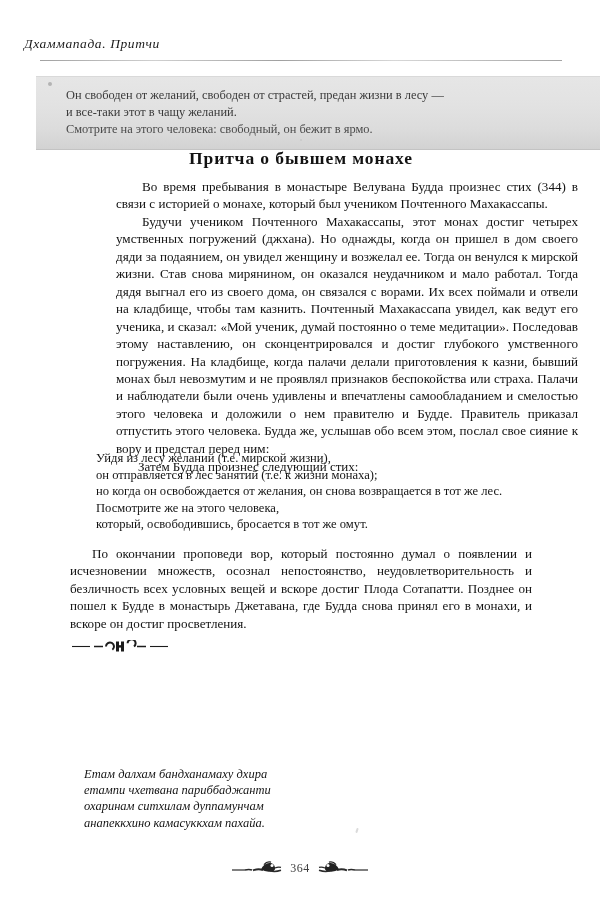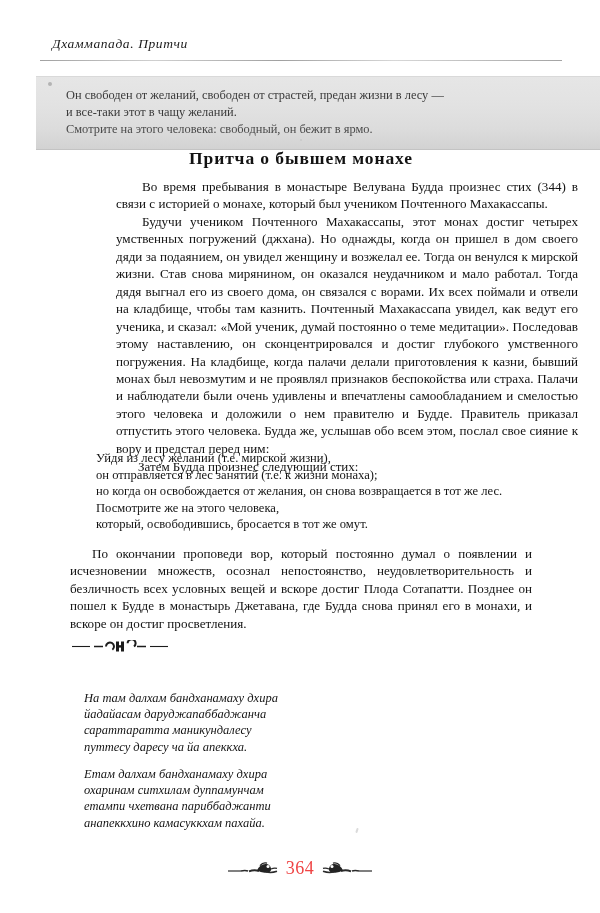--- a/index.html
+++ b/index.html
@@ -21,21 +21,21 @@
     left: 0; top: 0;
     width: 600px;
     height: 913px;
     box-sizing: border-box;
     padding: 0;
   }
 
   
   .running-head {
     position: absolute;
-    left: 52px;
+    left: 24px;
     top: 36px;
     width: 520px;
   }
   .running-head-text {
     font-style: italic;
     font-size: 13.5px;
     letter-spacing: 0.6px;
     color: #1a1a1a;
     white-space: nowrap;
   }
@@ -188,22 +188,22 @@
     position: absolute;
     left: 0;
     top: 858px;
     width: 600px;
     display: flex;
     align-items: center;
     justify-content: center;
     gap: 7px;
   }
   .page-number {
-    font-size: 18px;
-    color: #ef4444;
+    font-size: 12px;
+    color: #404040;
     letter-spacing: 0.5px;
   }
   .footer-orn {
     display: block;
   }
   .footer-orn.flip { transform: scaleX(-1); }
 
   
   .speck {
     position: absolute;
@@ -256,31 +256,25 @@
       <path d="M80 6.5 H98" stroke="#1c1c1c" stroke-width="1.1" fill="none"></path>
       <path d="M36 6.5 a4 4 0 1 1 6.4 3.2" stroke="#1c1c1c" stroke-width="2" fill="none"></path>
       <path d="M64 6.5 a4 4 0 1 0 -6.4 -3.2" stroke="#1c1c1c" stroke-width="2" fill="none"></path>
       <rect x="46" y="1.5" width="3" height="10" fill="#1c1c1c"></rect>
       <rect x="51" y="1.5" width="3" height="10" fill="#1c1c1c"></rect>
       <rect x="46" y="5.2" width="8" height="2.4" fill="#1c1c1c"></rect>
     </svg>
   </div>
 
 
-  <div class="pali-stanza one">
-    <div class="pali-line">На там далхам бандханамаху дхира</div>
-    <div class="pali-line">йадайасам даруджапаббаджанча</div>
-    <div class="pali-line">сараттаратта маникундалесу</div>
-    <div class="pali-line">путтесу даресу ча йа апеккха.</div>
-  </div>
 
   <div class="pali-stanza two">
     <div class="pali-line">Етам далхам бандханамаху дхира</div>
+    <div class="pali-line">етампи чхетвана париббаджанти</div>
     <div class="pali-line">охаринам ситхилам дуппамунчам</div>
-    <div class="pali-line">етампи чхетвана париббаджанти</div>
     <div class="pali-line">анапеккхино камасуккхам пахайа.</div>
   </div>
 
   <div class="footer">
     <span class="footer-orn">
       <svg width="52" height="16" viewBox="0 0 52 16" aria-hidden="true">
         <path d="M1 12 H14" stroke="#2a2a2a" stroke-width="1.2" fill="none"></path>
         <path d="M14 12 q4 -1 7 0" stroke="#2a2a2a" stroke-width="1.6" fill="none"></path>
         <path d="M22 12.4 q5 -2 10 -0.4" stroke="#2a2a2a" stroke-width="2" fill="none"></path>
         <path d="M30 11.6 q3 -7 9 -6.6 q4 0.3 5 4.2 q0.8 3.4 -3 4.2 q-6 1.2 -11 -1.8 z" fill="#232323"></path>

